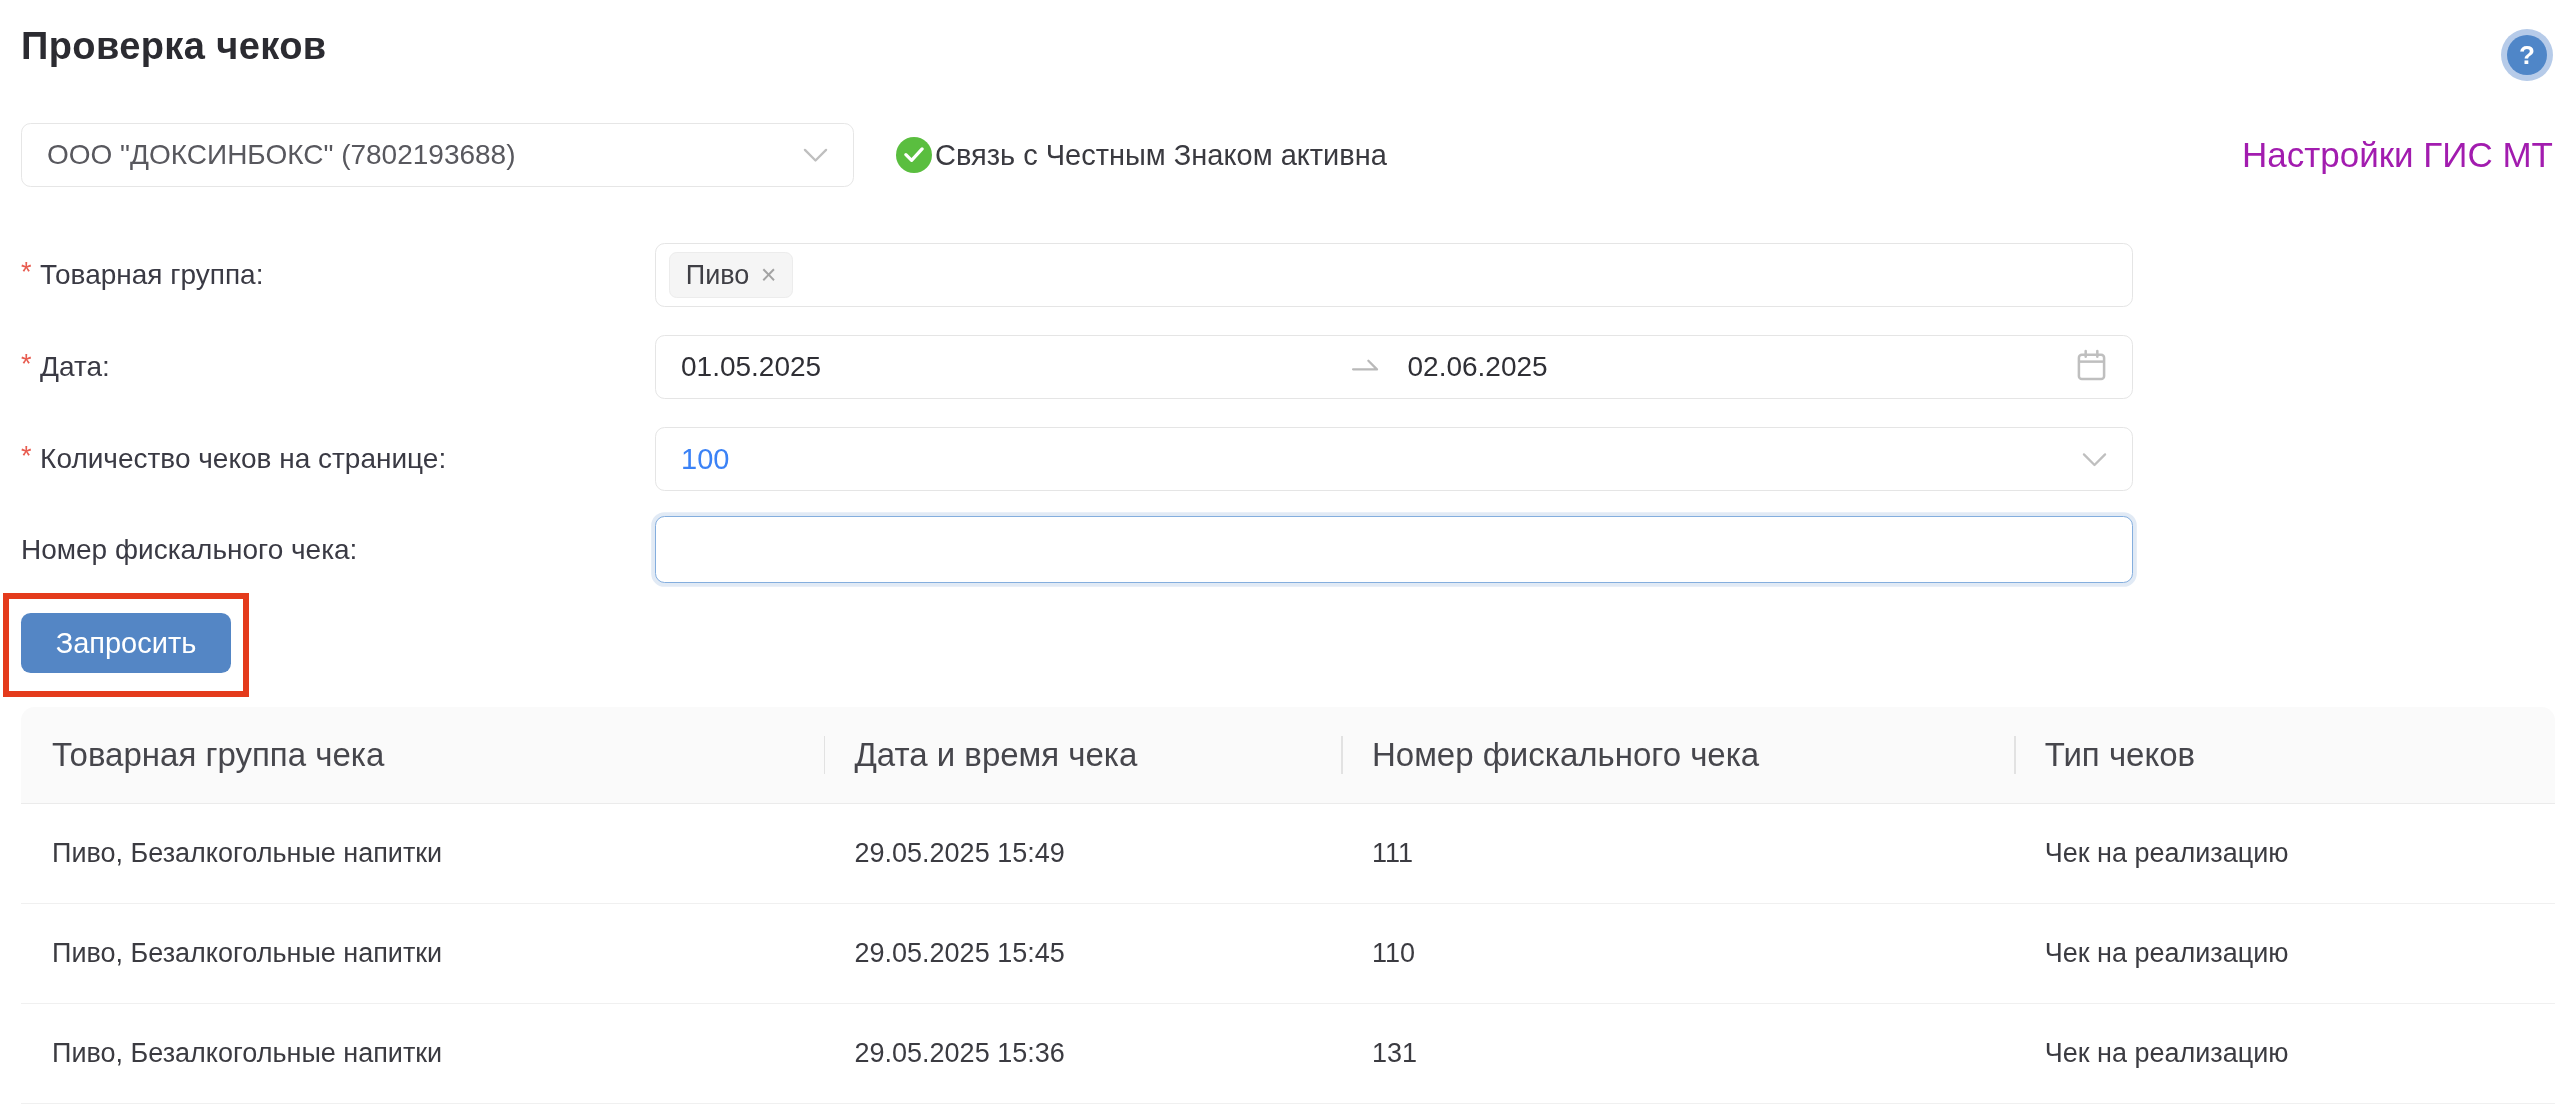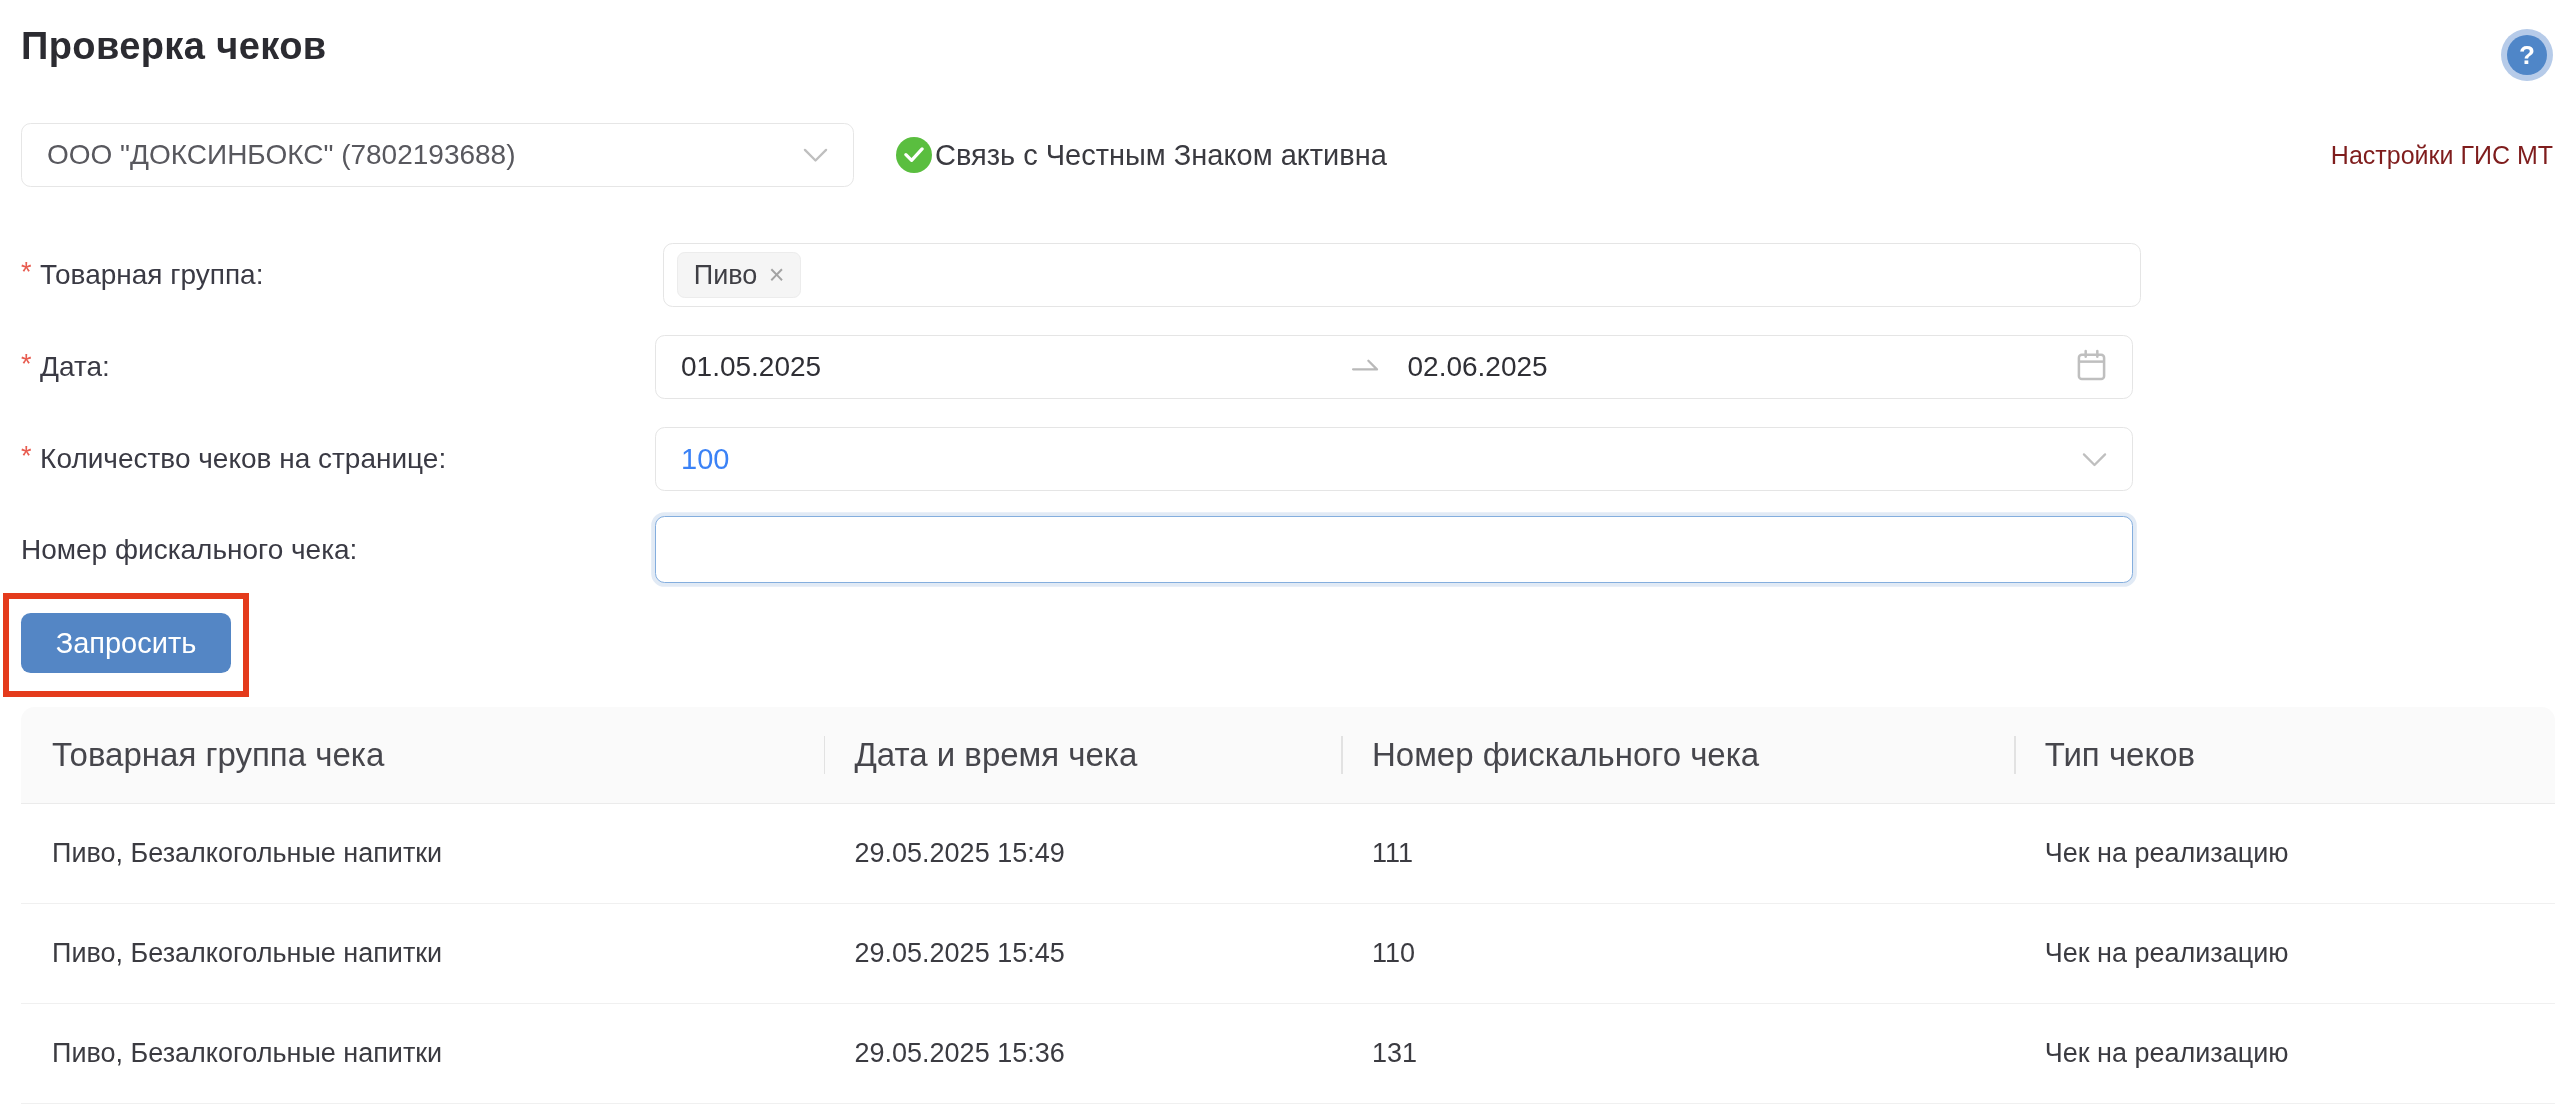--- a/index.html
+++ b/index.html
@@ -37,38 +37,38 @@
   .status {
     position:absolute; left:896px; top:123px; height:64px;
     display:flex; align-items:center; gap:3px; font-size:29px; color:#3a3a40;
   }
   .status-ok-icon {
     width:36px; height:36px; border-radius:50%; background:#5abe3f;
     display:flex; align-items:center; justify-content:center; flex:0 0 auto;
   }
   .settings-link {
     position:absolute; right:23px; top:123px; height:64px;
-    display:flex; align-items:center; font-size:25px; color:#7f1d1d;
+    display:flex; align-items:center; font-size:35px; color:#a21caf;
     font-weight:500; text-decoration:none; cursor:pointer;
   }
 
   
   .form-row { position:absolute; left:21px; width:2534px; height:64px; }
   .row-1 { top:243px; } .row-2 { top:335px; } .row-3 { top:427px; } .row-4 { top:516px; height:67px; }
   .form-label {
     position:absolute; left:0; top:0; height:100%;
     display:flex; align-items:center; font-size:28px; color:#3a3a44;
   }
   .req-mark { color:#e85c50; margin-right:8.6px; position:relative; top:-2.9px; font-size:27px; }
   .form-control {
     position:absolute; left:634px; top:0; width:1478px; height:100%;
     border:1.9px solid #e5e5e5; border-radius:9.6px; background:#fff;
     display:flex; align-items:center;
   }
-  .tags-control { padding:0 13.4px;margin-left:8px; }
+  .tags-control { padding:0 13.4px; }
   .tag {
     display:inline-flex; align-items:center; gap:11.5px;
     background:#f5f5f5; border:1.9px solid #ececec; border-radius:7.7px;
     padding:6.7px 15.4px; font-size:27px; color:#3f3f45;
   }
   .tag-close { color:#a3a3a3; font-size:27px; line-height:1; cursor:pointer; }
 
   .daterange-control { padding:0 25px; }
   .date-part { flex:1 1 0; font-size:28px; color:#2f2f35; }
   .date-end-part { padding-left:27px; }

